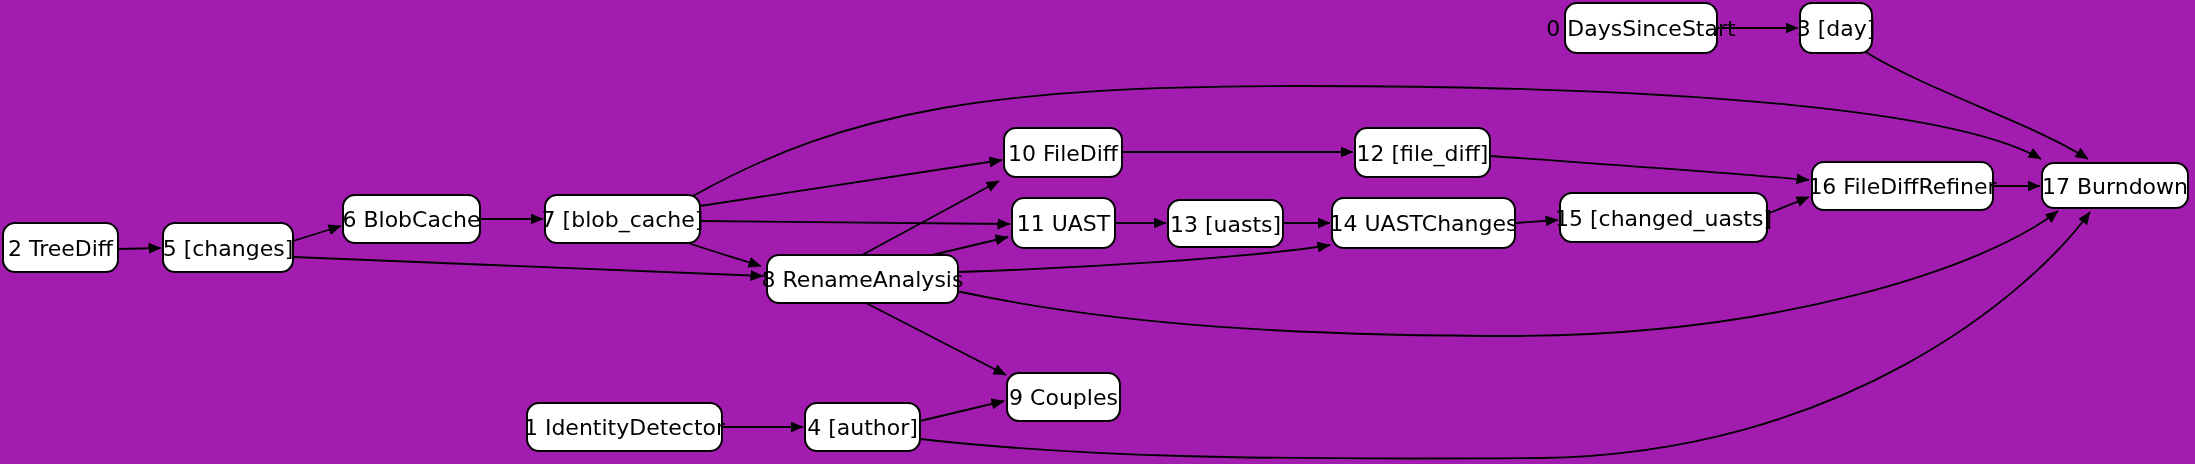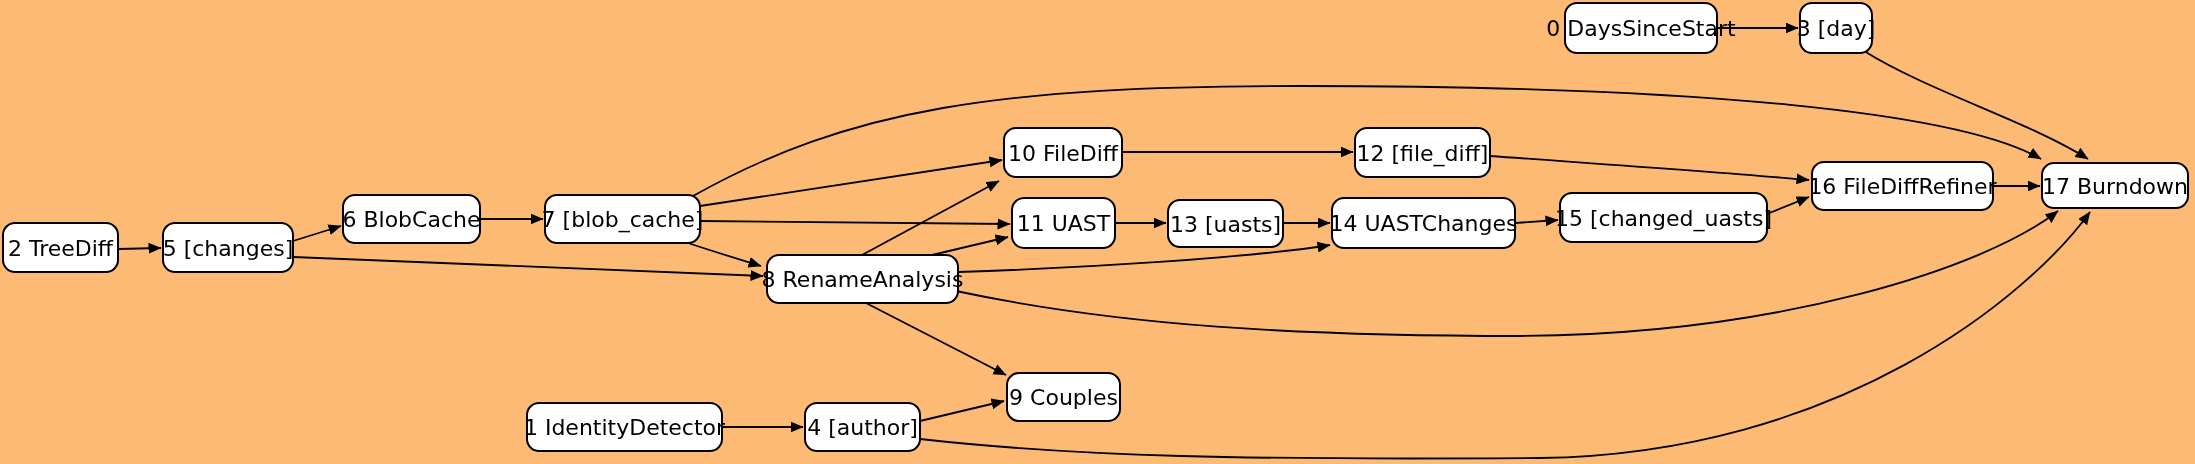--- a/index.html
+++ b/index.html
@@ -1,18 +1,18 @@
 <!DOCTYPE html>
 <html><head>
 <meta charset="utf-8">
 <style>
   html, body { margin: 0; padding: 0; background: #ffffff; }
   .canvas-wrap {
     width: 2195px; height: 464px; position: relative;
-    background: #fdba74; overflow: hidden;
+    background: #a21caf; overflow: hidden;
     font-family: "DejaVu Sans", sans-serif;
   }
   svg { display: block; }
   .edge { fill: none; stroke: #000000; stroke-width: 1.8px; }
   .node-box { fill: #ffffff; stroke: #000000; stroke-width: 2px; }
   .node-label {
     fill: #000000; font-family: "DejaVu Sans", sans-serif;
     font-size: 22px; text-anchor: middle;
   }
 </style>

